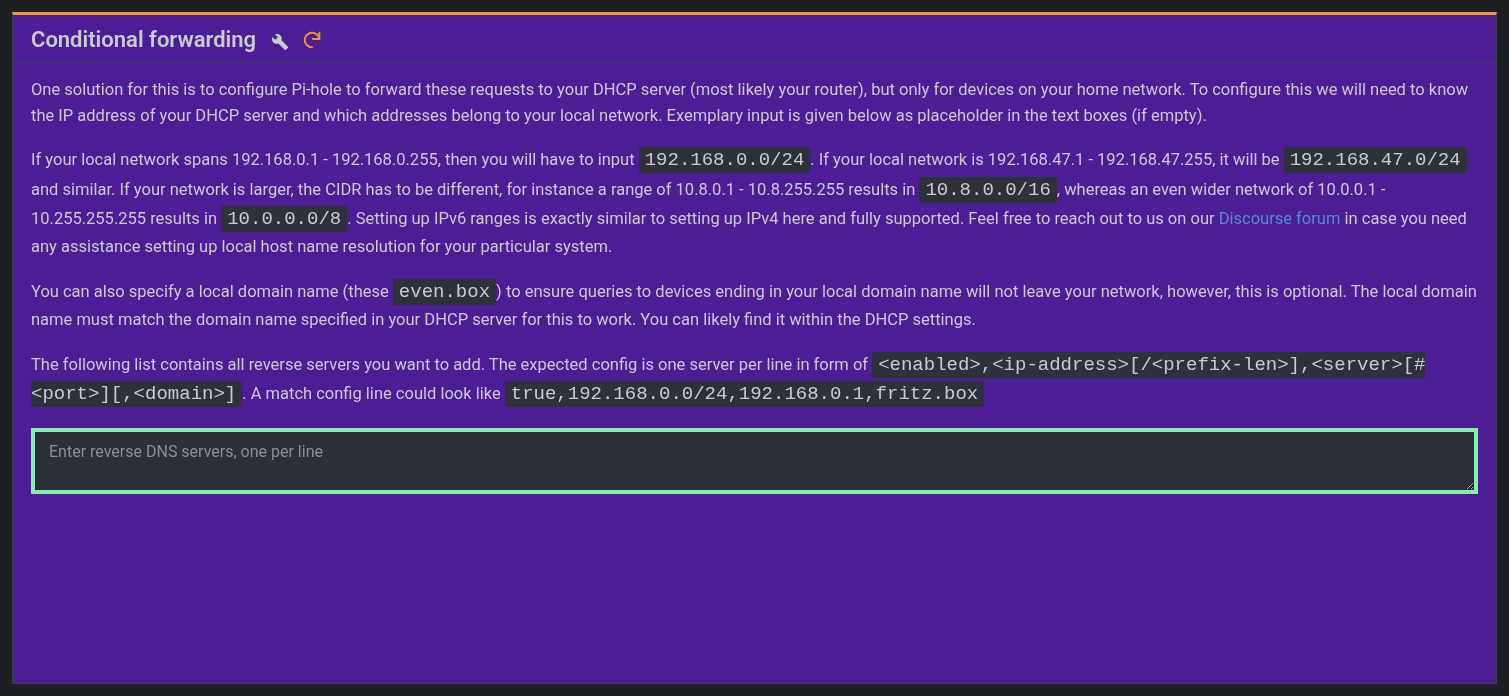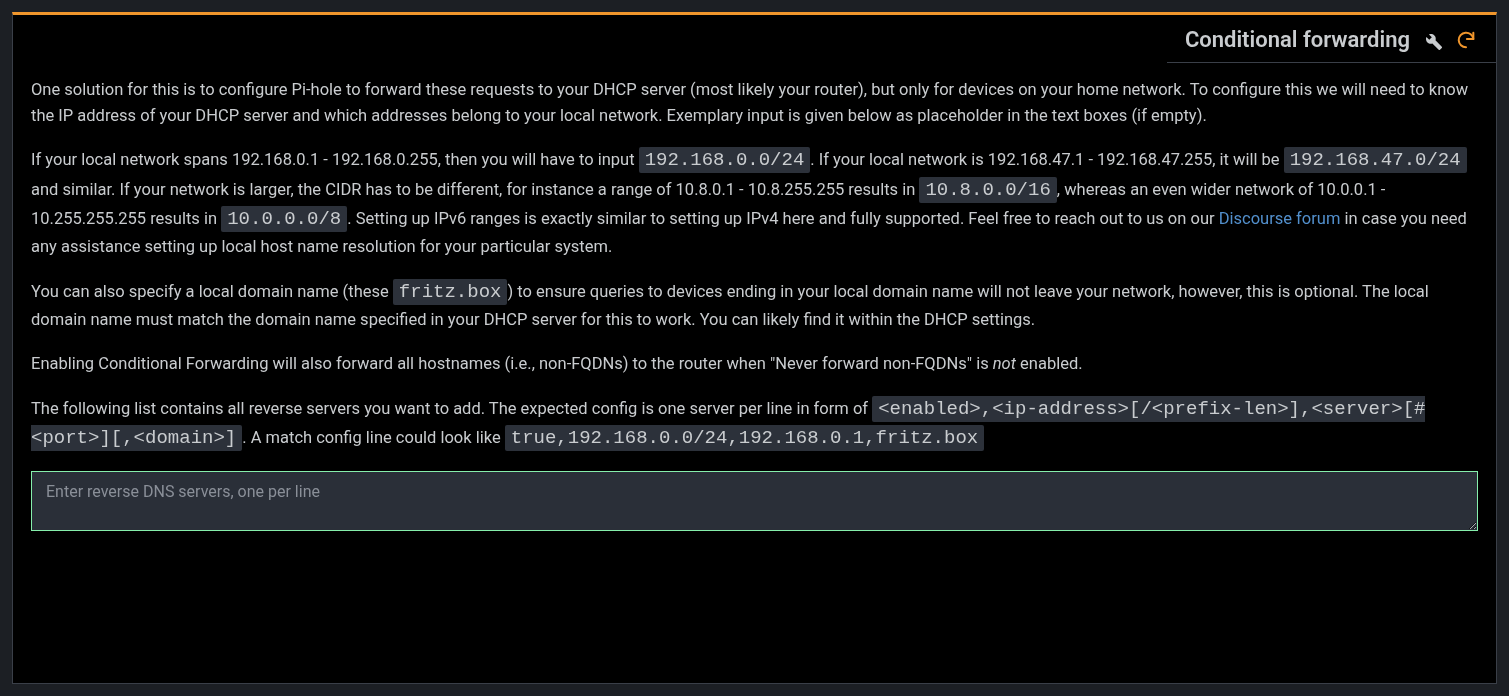--- a/index.html
+++ b/index.html
@@ -6,29 +6,28 @@
     body {
       background: #1c1f24;
       font-family: -apple-system, BlinkMacSystemFont, "Segoe UI", Roboto, "Helvetica Neue", Arial, sans-serif;
       color: #c9cccf;
       padding: 12px;
       width: 1509px;
       height: 696px;
       overflow: hidden;
     }
     .panel {
-      background: #000000;
+      background: #4c1d95;
       border: 1px solid #3a3f48;
       border-top: 3px solid #f0962c;
       border-radius: 0;
       width: 100%;
       height: 100%;
       display: flex;
       flex-direction: column;
-      align-items: flex-end;
     }
     .panel-header {
       padding: 12px 18px 10px 18px;
       border-bottom: 1px solid #3a3f48;
       display: flex;
       align-items: center;
       gap: 10px;
     }
     .panel-title {
       font-size: 22px;
@@ -68,21 +67,21 @@
     a.link {
       color: #528fcc;
       text-decoration: none;
       cursor: pointer;
     }
     em { font-style: italic; }
     textarea {
       width: 100%;
       min-height: 50px;
       background: #2a2f38;
-      border: 1px solid #86efac;
+      border: 4px solid #86efac;
       color: #c9cccf;
       font-size: 16px;
       padding: 10px 14px;
       resize: vertical;
       font-family: inherit;
       outline: none;
     }
     textarea::placeholder { color: #8a8f98; }
   </style>
 </head>
@@ -105,26 +104,23 @@
   </div>
 
   <div class="panel-body">
     <p>One solution for this is to configure Pi-hole to forward these requests to your DHCP server (most likely your router), but only for devices on your home network. To configure this we will need to know the IP address of your DHCP server and which addresses belong to your local network. Exemplary input is given below as placeholder in the text boxes (if empty).</p>
 
     <p>
       <span>If your local network spans 192.168.0.1 - 192.168.0.255, then you will have to input </span><code>192.168.0.0/24</code><span>. If your local network is 192.168.47.1 - 192.168.47.255, it will be </span><code>192.168.47.0/24</code><span> and similar. If your network is larger, the CIDR has to be different, for instance a range of 10.8.0.1 - 10.8.255.255 results in </span><code>10.8.0.0/16</code><span>, whereas an even wider network of 10.0.0.1 - 10.255.255.255 results in </span><code>10.0.0.0/8</code><span>. Setting up IPv6 ranges is exactly similar to setting up IPv4 here and fully supported. Feel free to reach out to us on our </span><a class="link">Discourse forum</a><span> in case you need any assistance setting up local host name resolution for your particular system.</span>
     </p>
 
     <p>
-      <span>You can also specify a local domain name (these </span><code>fritz.box</code><span>) to ensure queries to devices ending in your local domain name will not leave your network, however, this is optional. The local domain name must match the domain name specified in your DHCP server for this to work. You can likely find it within the DHCP settings.</span>
+      <span>You can also specify a local domain name (these </span><code>even.box</code><span>) to ensure queries to devices ending in your local domain name will not leave your network, however, this is optional. The local domain name must match the domain name specified in your DHCP server for this to work. You can likely find it within the DHCP settings.</span>
     </p>
 
-    <p>
-      <span>Enabling Conditional Forwarding will also forward all hostnames (i.e., non-FQDNs) to the router when "Never forward non-FQDNs" is </span><em>not</em><span> enabled.</span>
-    </p>
 
     <p>
       <span>The following list contains all reverse servers you want to add. The expected config is one server per line in form of </span><code>&lt;enabled&gt;,&lt;ip-address&gt;[/&lt;prefix-len&gt;],&lt;server&gt;[#&lt;port&gt;][,&lt;domain&gt;]</code><span>. A match config line could look like </span><code>true,192.168.0.0/24,192.168.0.1,fritz.box</code>
     </p>
 
     <textarea placeholder="Enter reverse DNS servers, one per line" style=""></textarea>
   </div>
 </div>
 
 </body></html>

